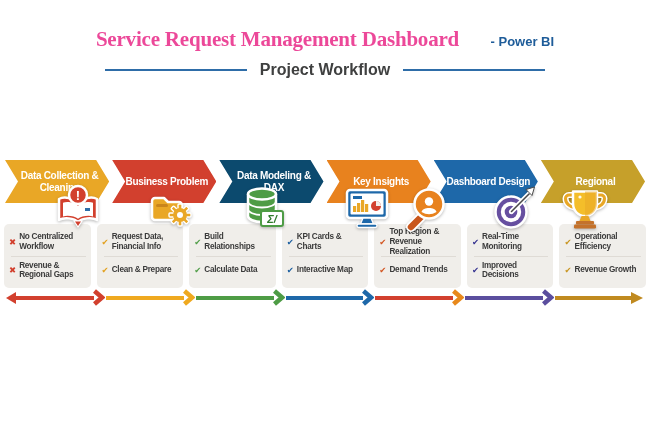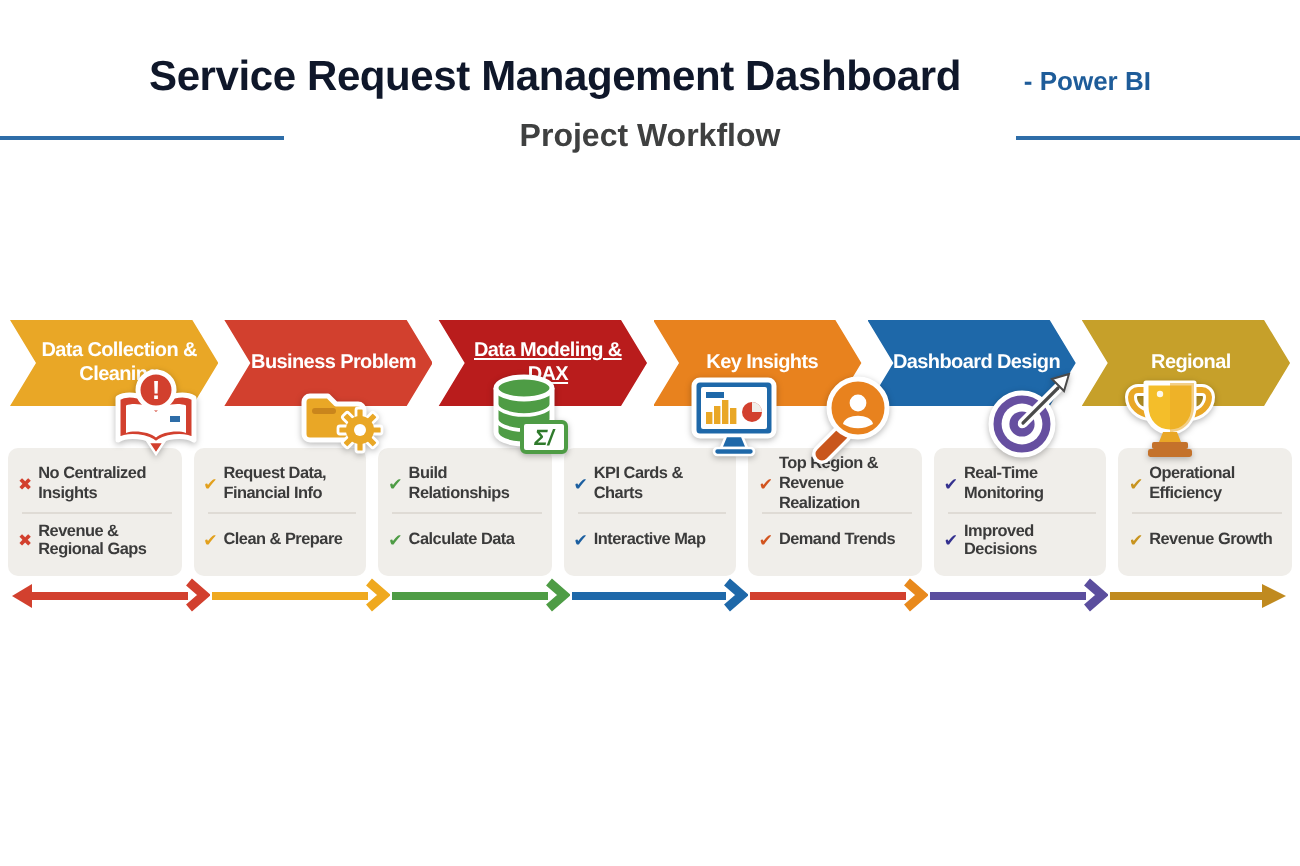--- a/index.html
+++ b/index.html
@@ -4,21 +4,21 @@
 <style>
   html,body { margin:0; padding:0; background:#fff; }
   .page {
     position:relative; width:650px; height:433px; background:#ffffff;
     font-family:"Liberation Sans", sans-serif; overflow:hidden;
   }
   
   .title-wrap { padding-top:27px; text-align:center; }
   .title { font-size:21px; font-weight:bold; color:#1E5C99; letter-spacing:-0.2px; }
   .title-suffix { font-size:13px; font-weight:bold; color:#1E5C99; }
-  .subtitle-row { margin-top:9px; display:flex; align-items:center; justify-content:space-between; gap:13px; }
+  .subtitle-row { margin-top:9px; display:flex; align-items:center; justify-content:center; gap:13px; }
   .rule { width:142px; height:2px; background:#2E6DA8; }
   .subtitle-text { font-size:16px; font-weight:bold; color:#3F4040; }
 
   
   .chevrons { position:absolute; top:160px; left:5px; width:640px; height:43px; display:flex; gap:3px; }
   .chevron {
     flex:1 1 0; display:flex; align-items:center; justify-content:center; text-align:center;
     color:#fff; font-weight:bold; font-size:10px; line-height:1.18; letter-spacing:-0.3px;
     padding:2px 7px 2px 12px; box-sizing:border-box;
     clip-path: polygon(0 0, calc(100% - 13px) 0, 100% 50%, calc(100% - 13px) 100%, 0 100%, 13px 50%);
@@ -53,37 +53,37 @@
           border-left:12px solid #C08A1F; flex:0 0 auto; margin-left:-2px; }
 
   svg text { font-family:"Liberation Sans", sans-serif; }
 </style>
 </head>
 <body>
 
 <div class="page">
 
   <div class="title-wrap">
-    <span class="title" style="color: #0f172a;">Service Request Management Dashboard</span>
+    <span class="title" style="color: #ec4899; font-family: Liberation Serif, serif;">Service Request Management Dashboard</span>
     <span class="title-suffix" style="color: rgb(30, 92, 153); margin-left: 27px;">- Power BI</span>
     <div class="subtitle-row">
       <span class="rule" style="background-color: rgb(46, 109, 168);"></span>
       <span class="subtitle-text" style="color: rgb(63, 64, 64);">Project Workflow</span>
       <span class="rule" style="background-color: rgb(46, 109, 168);"></span>
     </div>
   </div>
 
   <div class="chevrons">
     <div class="chevron" style="background-color: rgb(233, 167, 38);">
       <span>Data Collection &amp; Cleaning</span>
       </div>
     <div class="chevron" style="background-color: rgb(210, 64, 46);">
       <span>Business Problem</span>
       </div>
-    <div class="chevron" style="background-color: #b91c1c; text-decoration: underline;">
+    <div class="chevron" style="background-color: #0c4a6e;">
       <span>Data Modeling &amp; DAX</span>
       </div>
     <div class="chevron" style="background-color: rgb(232, 130, 30);">
       <span>Key Insights</span>
       </div>
     <div class="chevron" style="background-color: rgb(30, 104, 169);">
       <span>Dashboard Design</span>
       </div>
     <div class="chevron" style="background-color: rgb(198, 160, 42);">
       <span>Regional</span>
@@ -171,21 +171,21 @@
       <path d="M21.5 32 h7 l2 5 h-11 Z" fill="#E9A726"></path>
       <rect x="16" y="37" width="18" height="3.5" rx="1" fill="#C4722B"></rect>
       <rect x="14" y="40.5" width="22" height="4" rx="1.2" fill="#C4722B"></rect>
     </svg>
   </div>
 
   <div class="cards">
     <div class="card">
       <div class="bullet">
         <span class="marker" style="color: rgb(210, 64, 46);">✖</span>
-        <span class="btext">No Centralized Insights</span>
+        <span class="btext">No Centralized Workflow</span>
         </div>
       <div class="card-divider"></div>
       <div class="bullet">
         <span class="marker" style="color: rgb(210, 64, 46);">✖</span>
         <span class="btext">Revenue &amp; Regional Gaps</span>
         </div>
     </div>
     <div class="card">
       <div class="bullet">
         <span class="marker" style="color: rgb(226, 160, 29);">✔</span>

